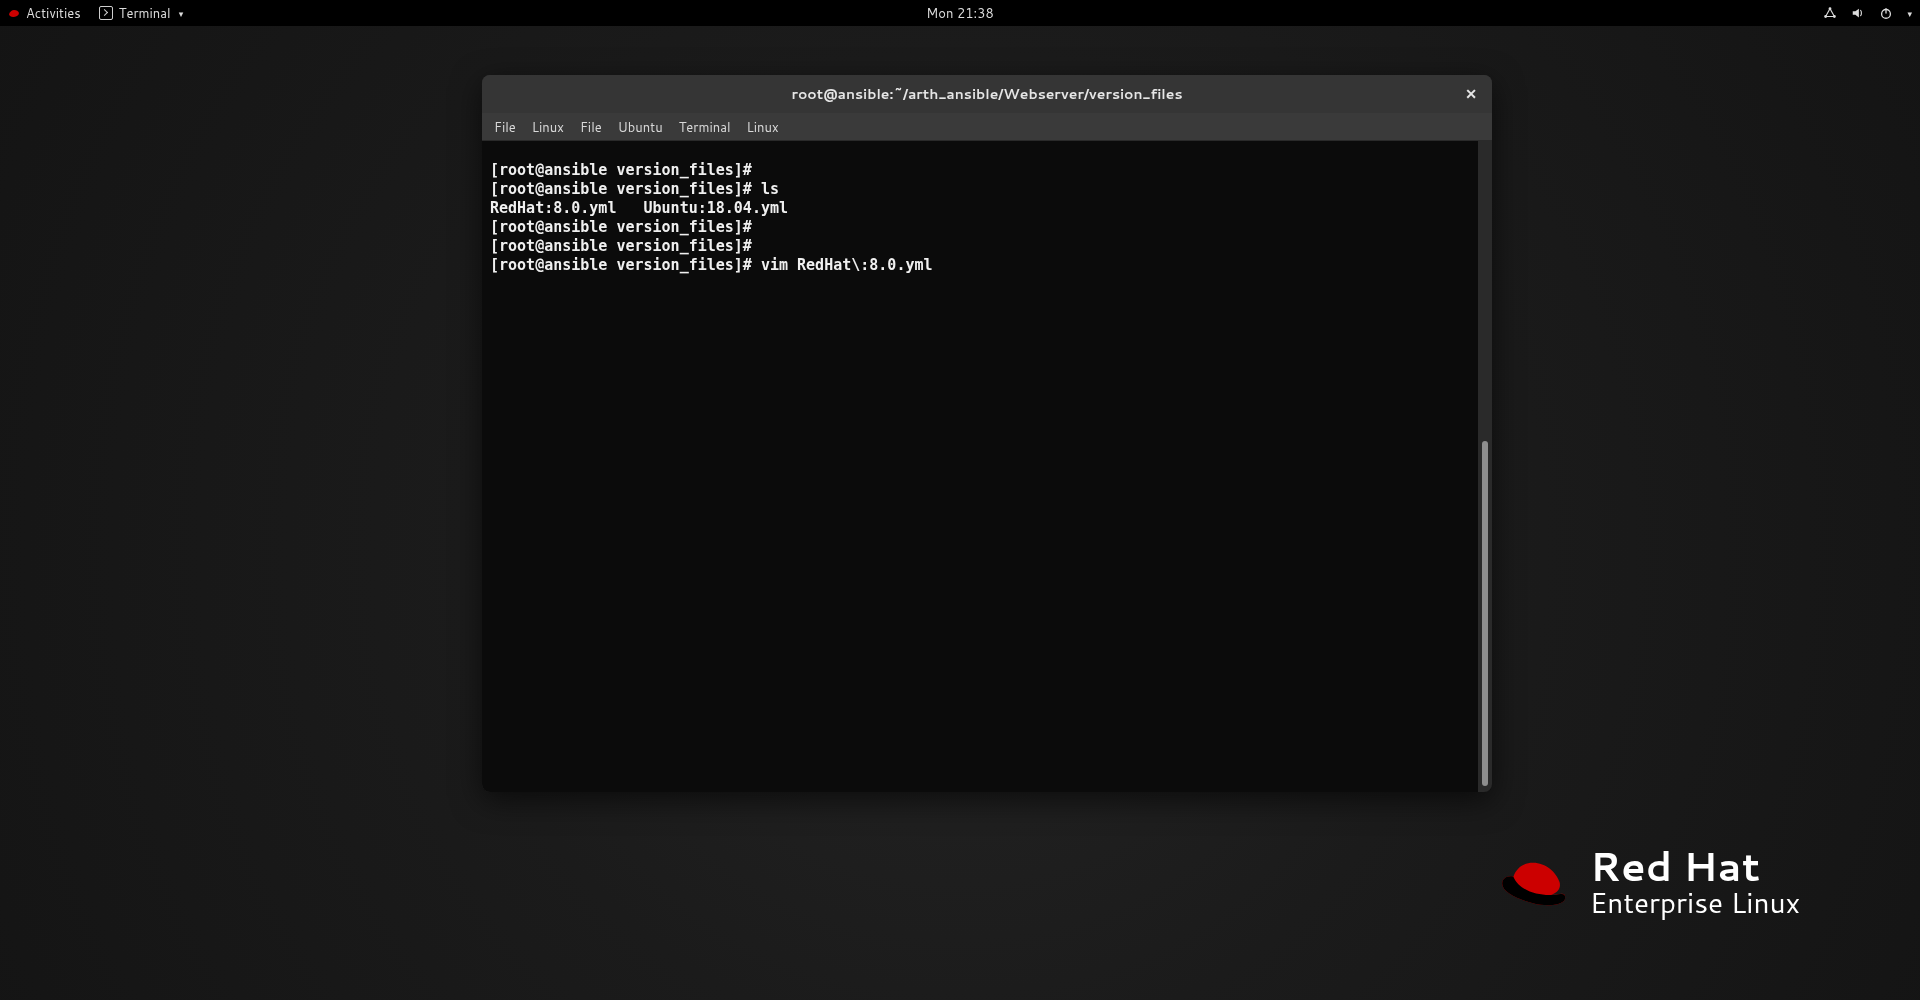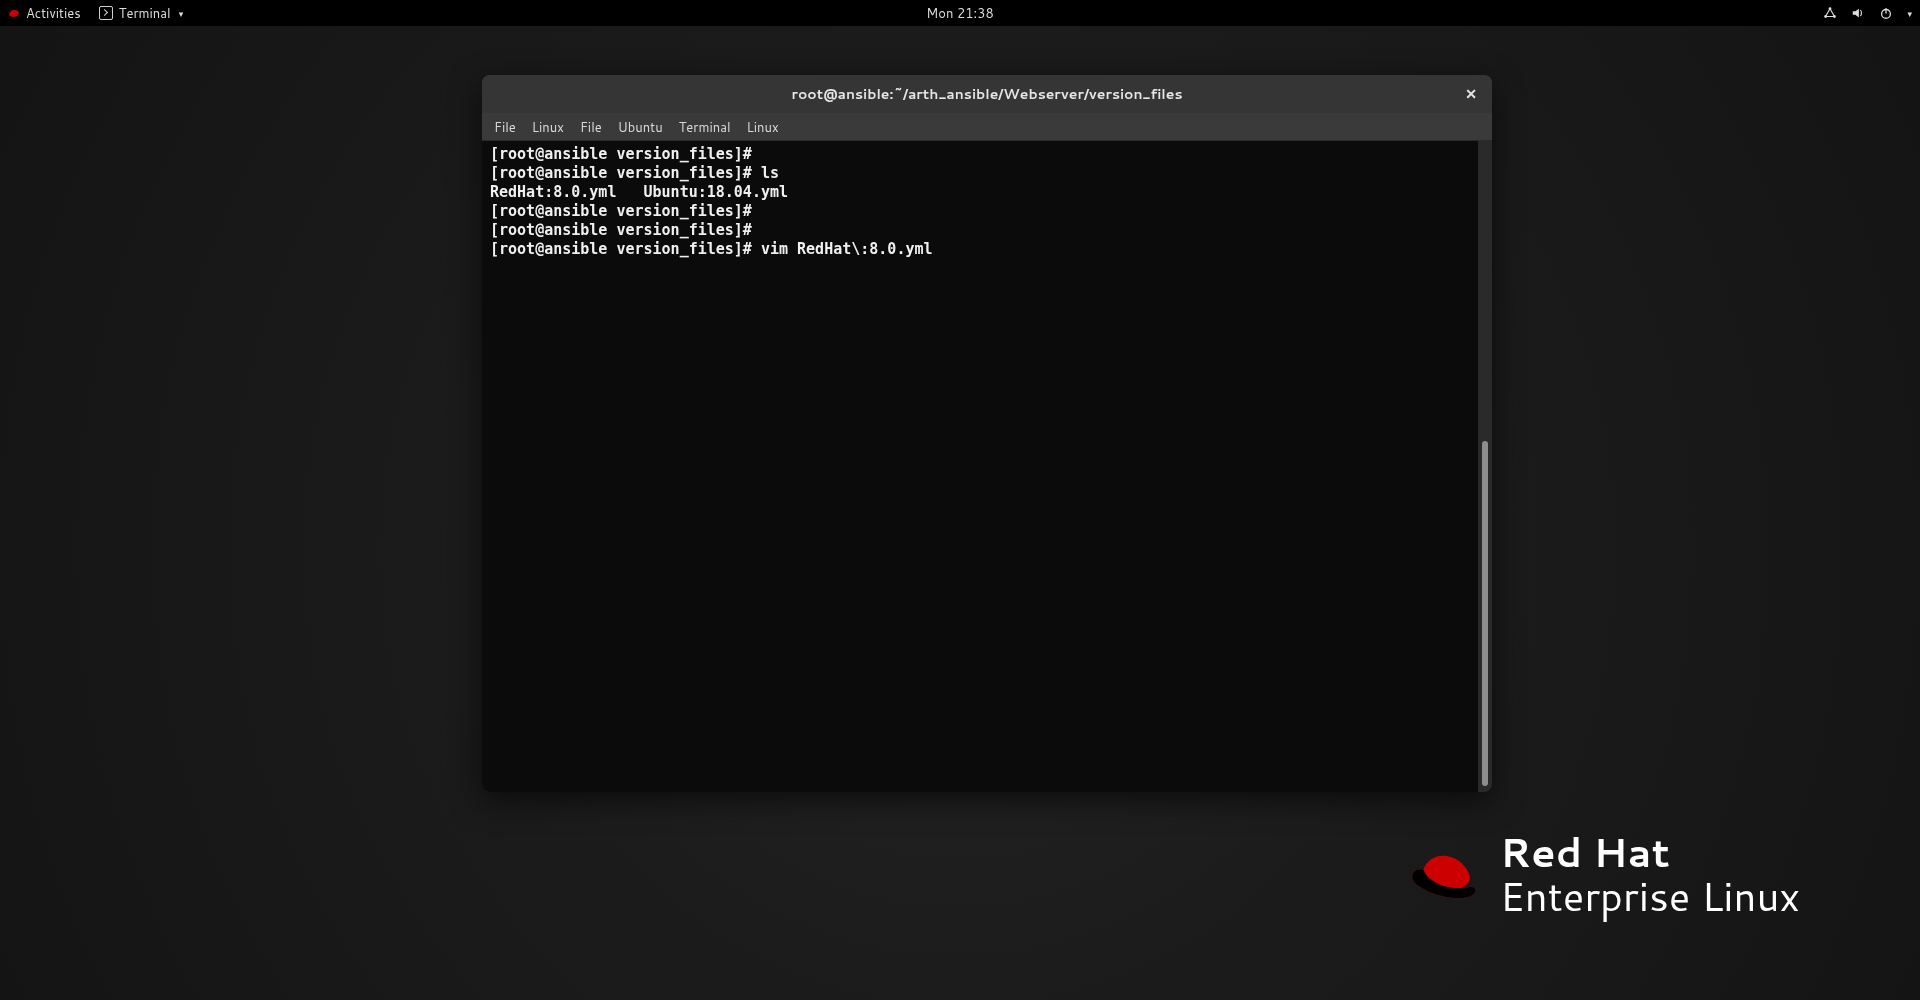--- a/index.html
+++ b/index.html
@@ -144,21 +144,21 @@
     cursor: pointer;
   }
   .term-body {
     flex: 1;
     background: #0b0b0b;
     position: relative;
   }
   .term-content {
     position: absolute;
     inset: 0 14px 0 0;
-    padding: 4px 8px;
+    padding: 20px 8px;
     font-family: "DejaVu Sans Mono", "Ubuntu Mono", Menlo, Consolas, monospace;
     font-size: 15px;
     line-height: 19px;
     font-weight: 600;
     color: #f0f0f0;
     white-space: pre;
     overflow: hidden;
   }
   .term-scrollbar {
     position: absolute;
@@ -191,21 +191,21 @@
   .brand svg.hat {
     width: 70px;
     height: 52px;
   }
   .brand .text .l1 {
     font-size: 40px;
     font-weight: 700;
     line-height: 1;
   }
   .brand .text .l2 {
-    font-size: 40px;
+    font-size: 28px;
     font-weight: 300;
     line-height: 1.2;
   }
 </style>
 </head>
 <body>
 
 <div class="desktop"></div>
 
 <div class="topbar">

